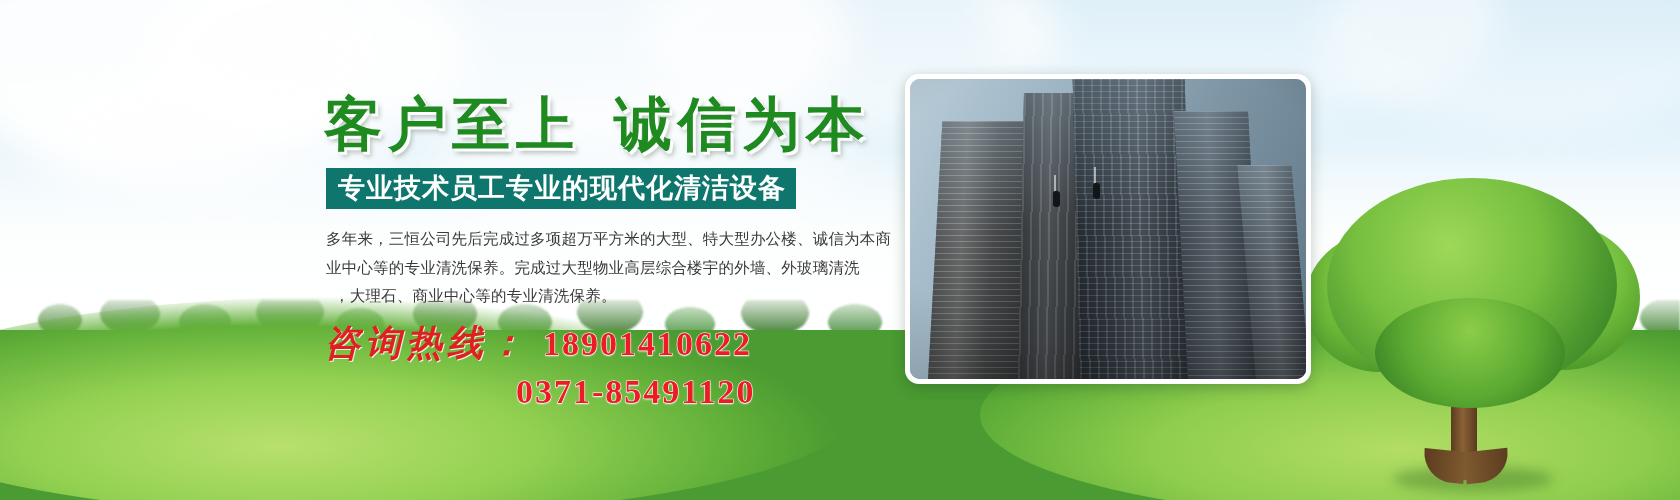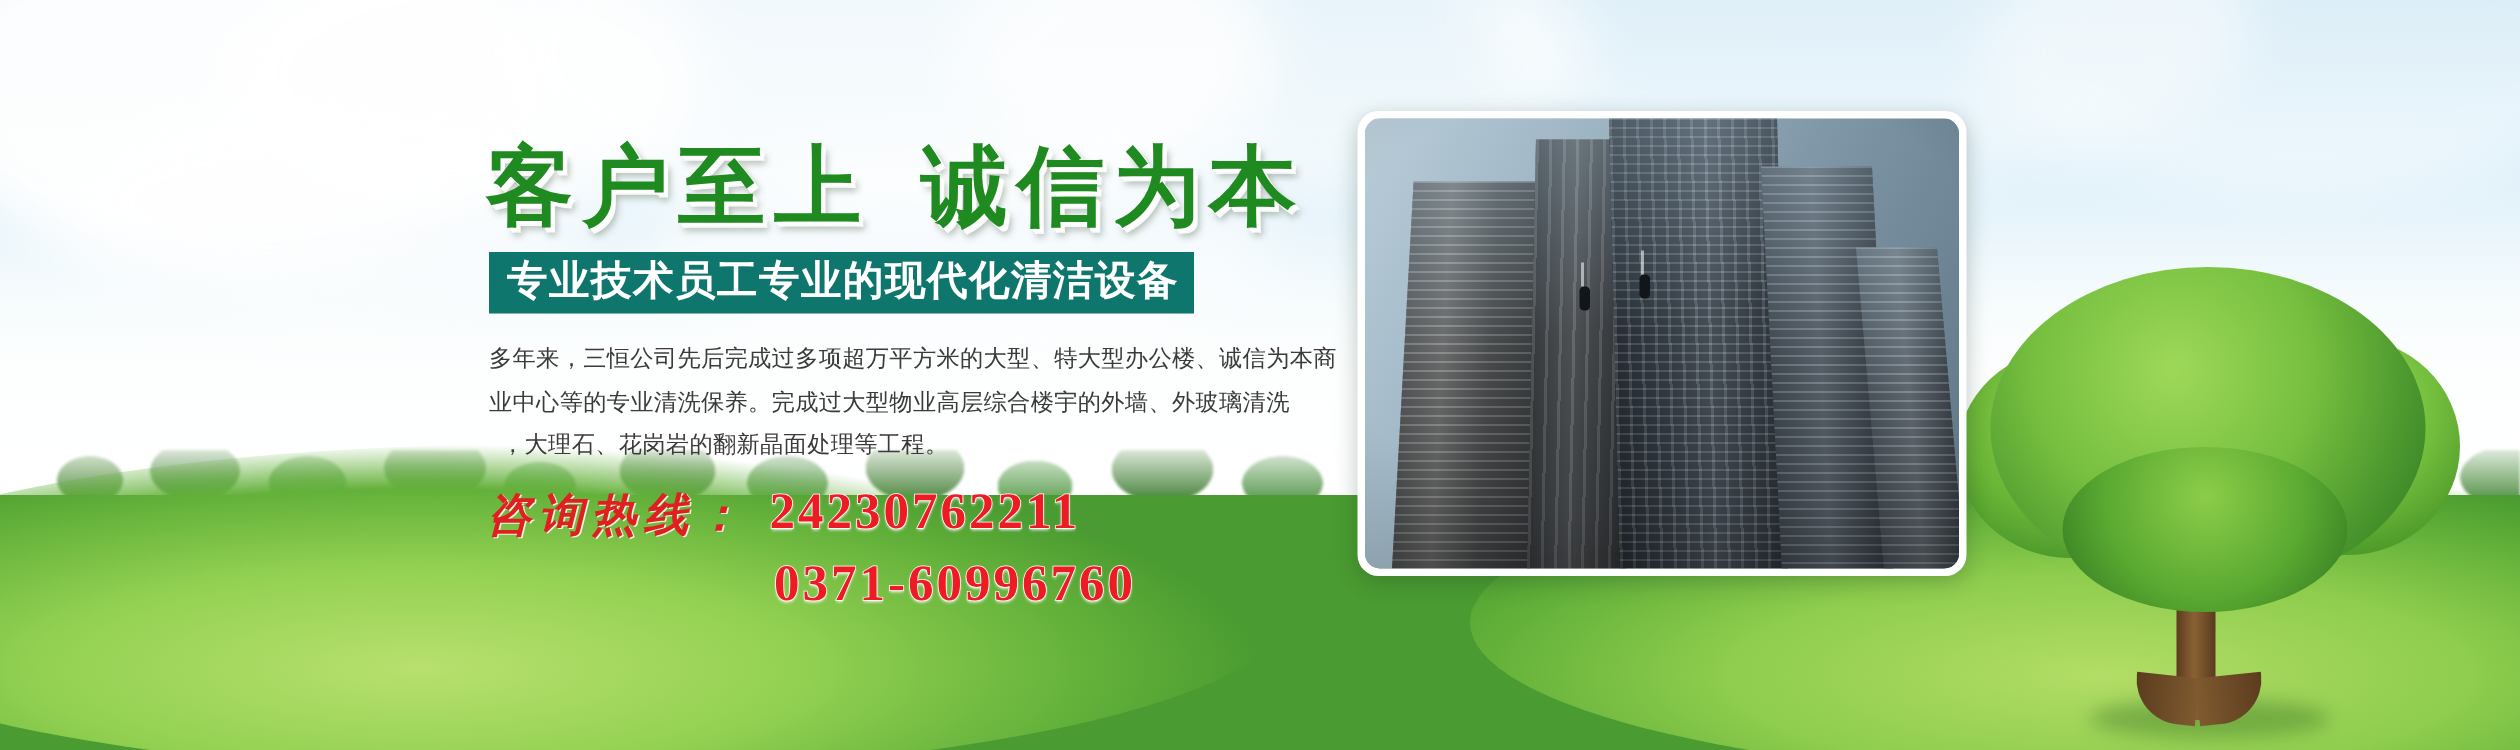--- a/index.html
+++ b/index.html
@@ -116,21 +116,21 @@
   .paragraph{
     margin:0 0 12px 8px;width:572px;
     font-family:"DejaVu Sans","Liberation Sans",sans-serif;
     font-size:15.5px;color:#3a3a3a;line-height:1.85;letter-spacing:.2px;
   }
   .paragraph .l3{display:block;text-indent:8px;}
   .phoneblock{margin:14px 0 0 6px;}
   .phone-row{display:flex;align-items:flex-end;white-space:nowrap;}
   .phone-label{
     font-family:"Liberation Serif","DejaVu Serif",serif;
-    font-size:30px;font-weight:bold;color:#e01f1f;font-style:italic;
+    font-size:36px;font-weight:bold;color:#e01f1f;font-style:italic;
     letter-spacing:5px;line-height:1;
     text-shadow:1px 1px 0 rgba(255,255,255,.85);
   }
   .phone-number{
     font-family:"Liberation Serif","DejaVu Serif",serif;
     font-size:34px;font-weight:bold;color:#ed1c24;letter-spacing:2px;
     line-height:1;margin-left:14px;
     -webkit-text-stroke:1px #ffffff;
     paint-order:stroke fill;
     text-shadow:0 1px 2px rgba(255,255,255,.9);
@@ -216,29 +216,29 @@
   </div>
 
   <div class="content">
 
     <h1 class="headline"><span>客户至上</span><span class="gap"></span><span>诚信为本</span></h1>
 
     <div class="subbar">
       <div class="subbar-text">专业技术员工专业的现代化清洁设备</div>
     </div>
 
-    <p class="paragraph"><span>多年来，三恒公司先后完成过多项超万平方米的大型、特大型办公楼、诚信为本</span><span>商业中心等的专业清洗保养。完成过大型物业高层综合楼宇的外墙、外玻璃清洗</span><span class="l3">，大理石、花岗岩的翻新晶面处理等工程。</span></p>
+    <p class="paragraph"><span>多年来，三恒公司先后完成过多项超万平方米的大型、特大型办公楼、诚信为本</span><span>商业中心等的专业清洗保养。完成过大型物业高层综合楼宇的外墙、外玻璃清洗</span><span class="l3">，大理石、商业中心等的专业清洗保养。</span></p>
 
     <div class="phoneblock">
       <div class="phone-row">
         <span class="phone-label">咨询热线：</span>
-        <span class="phone-number">24230762211</span>
+        <span class="phone-number">18901410622</span>
       </div>
       <div class="phone-row second">
-        <span class="phone-number">0371-60996760</span>
+        <span class="phone-number">0371-85491120</span>
       </div>
     </div>
 
   </div>
 
   <div class="photo">
     <div class="photo-inner">
       <div class="ph-sky"></div>
 
       <div class="twr twr-a">

